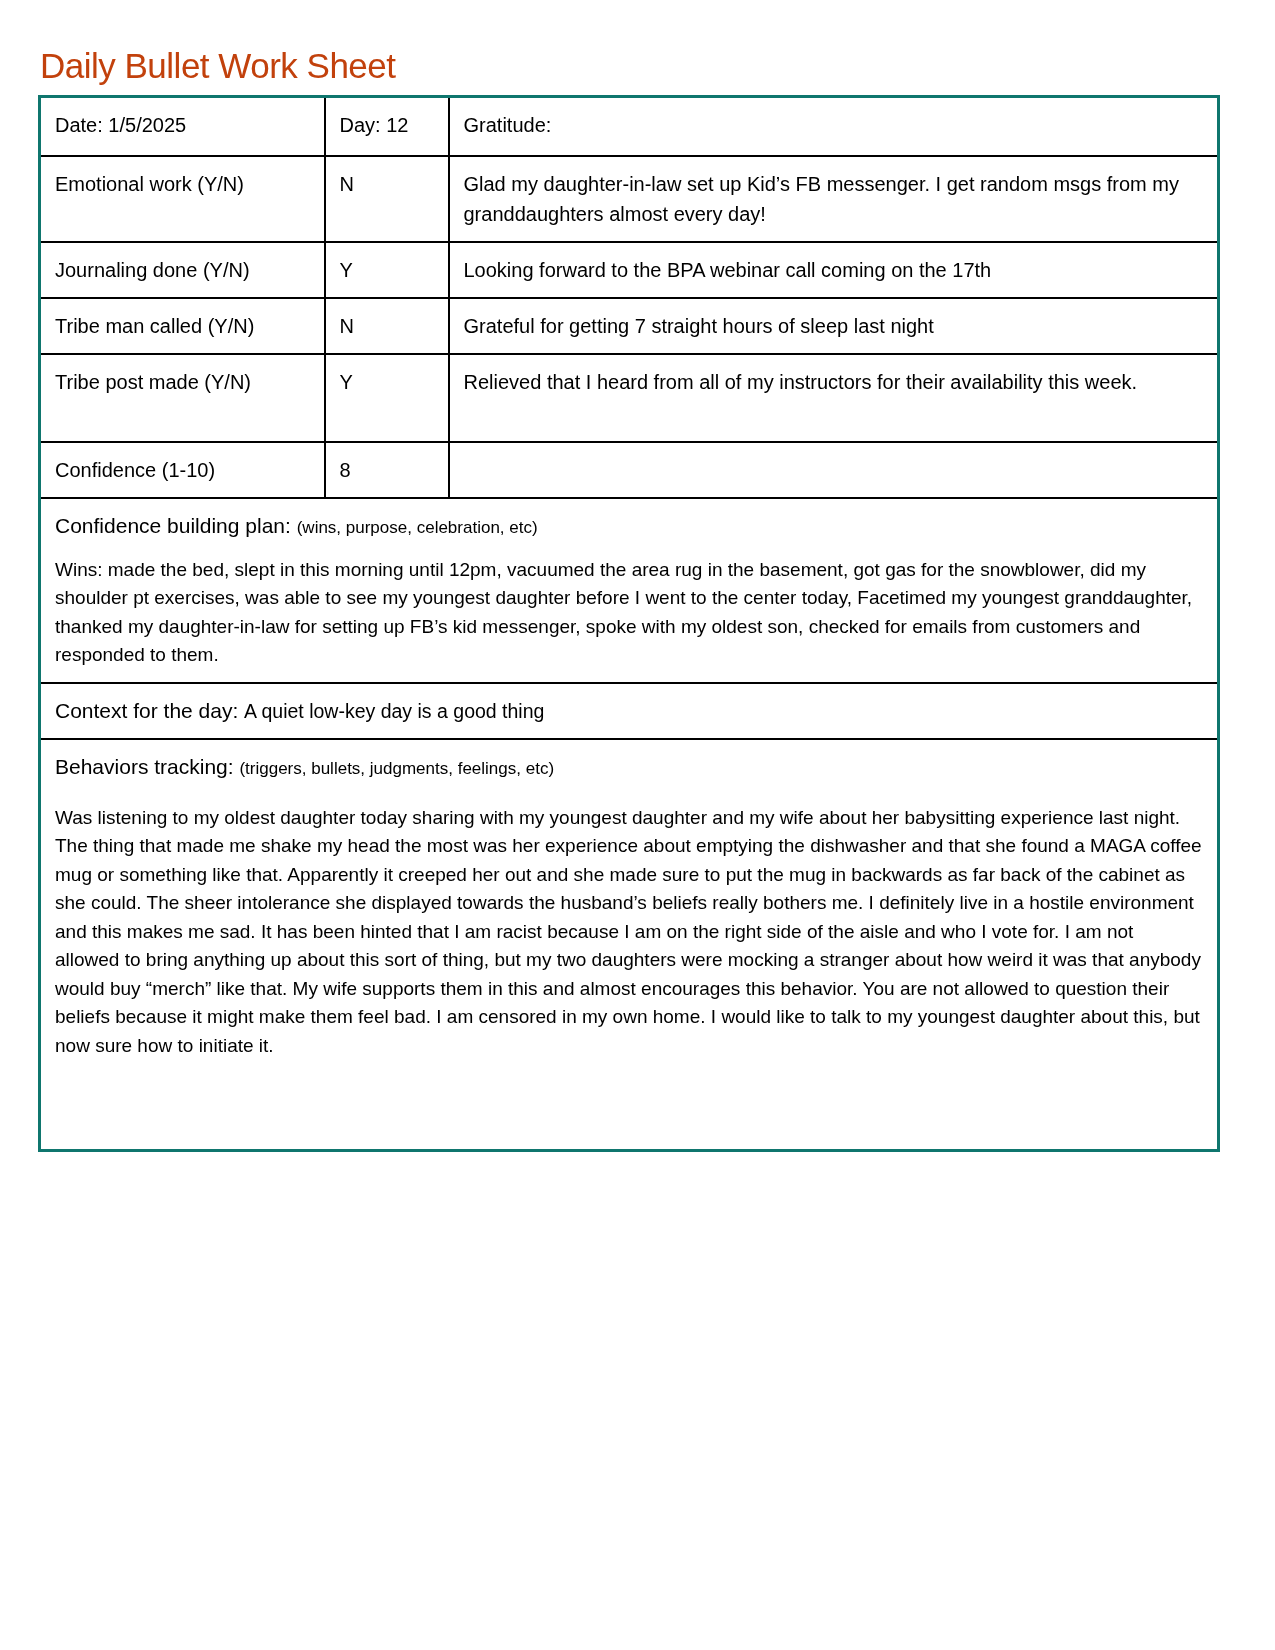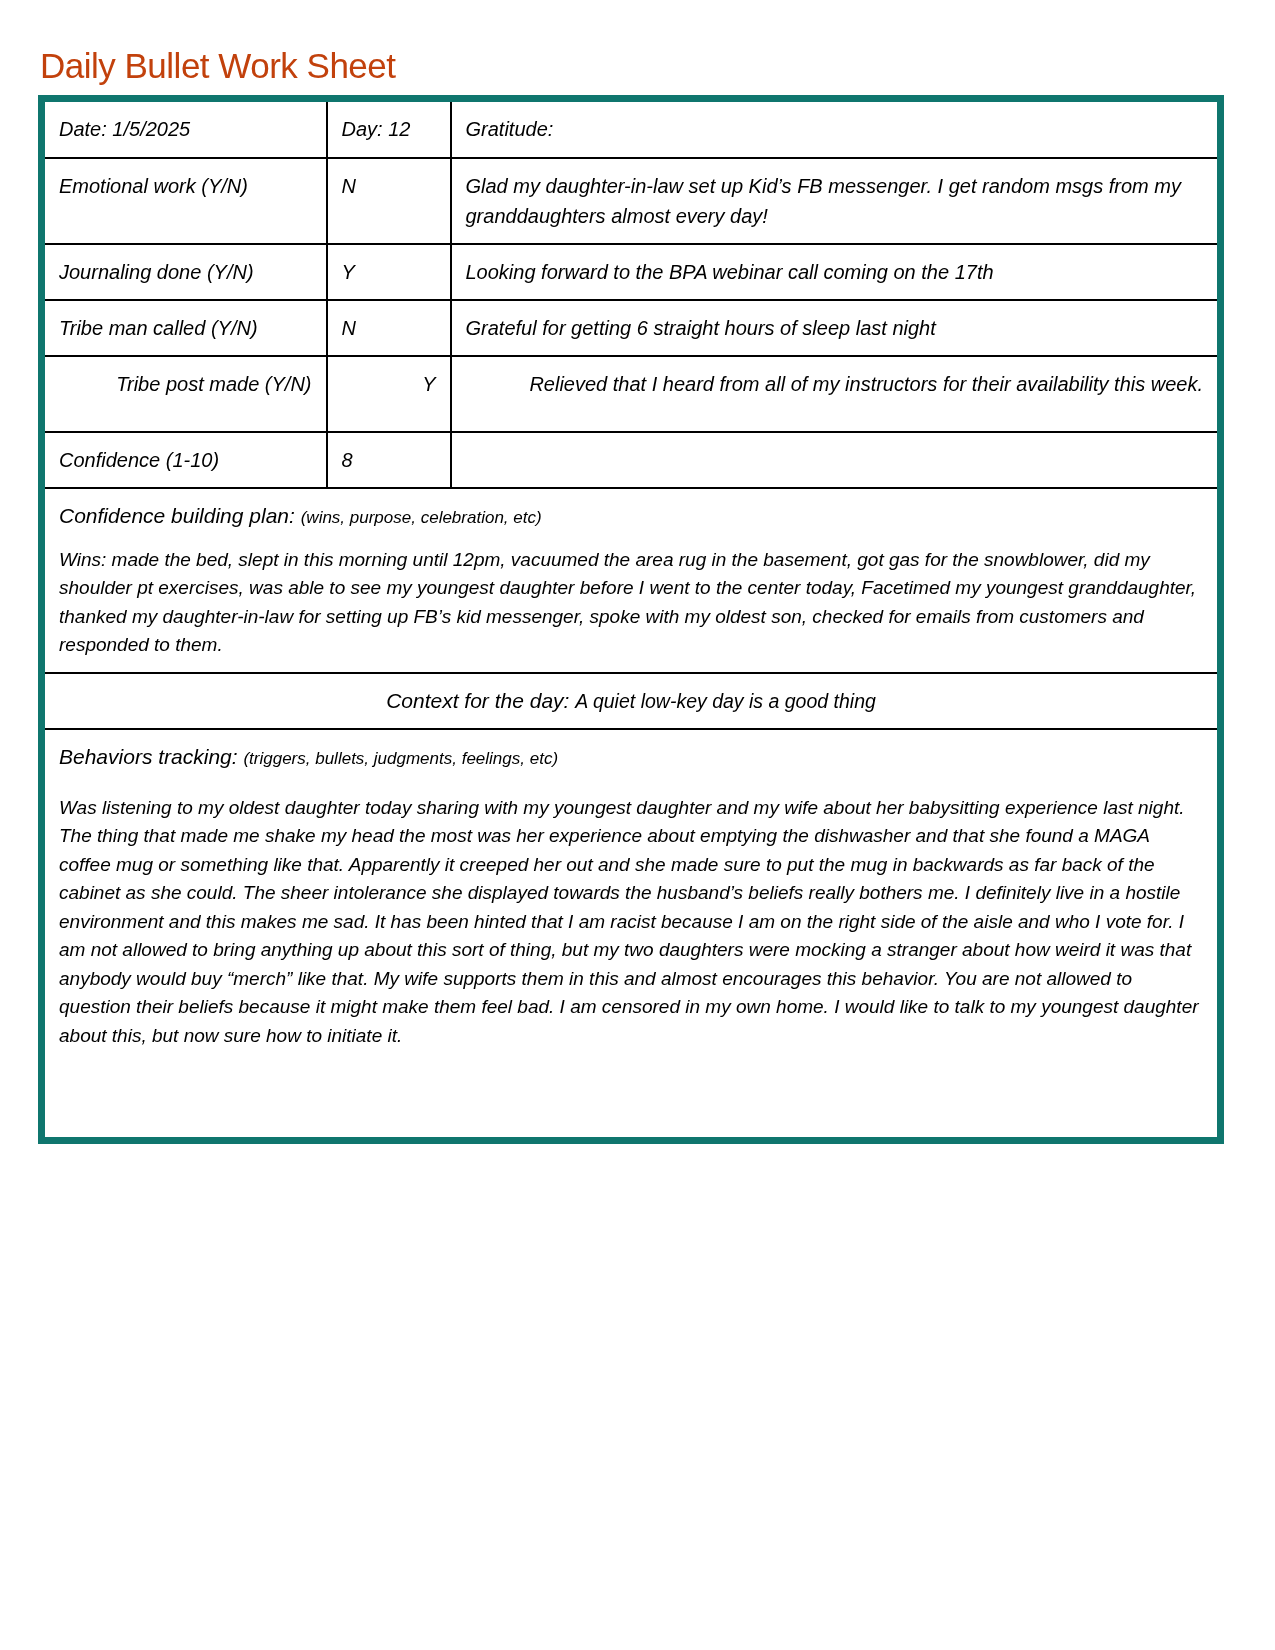--- a/index.html
+++ b/index.html
@@ -23,42 +23,41 @@
     font-weight: 400;
     letter-spacing: -0.5px;
     line-height: 1.15;
     color: #c2410c;
   }
   table.worksheet {
     margin-left: 38px;
     width: 1179px;
     border-collapse: collapse;
     table-layout: fixed;
-    border: 7px solid #0f766e;
-    font-style: italic;
+    border: 3px solid #0f766e;
   }
   table.worksheet td {
     border: 2px solid #000000;
     vertical-align: top;
     padding: 12px 14px;
     font-size: 20px;
     line-height: 30px;
     word-wrap: break-word;
   }
   col.c-label { width: 285px; }
   col.c-value { width: 124px; }
   col.c-note  { width: 770px; }
 
   tr.r-head   td { height: 59px; }
   tr.r-tall   td { height: 66px; }
   tr.r-std    td { height: 50px; }
-  tr.r-tall2  td { height: 76px; text-align: right; }
+  tr.r-tall2  td { height: 88px; }
   tr.r-conf   td { height: 51px; }
   tr.r-plan   td { height: 183px; }
-  tr.r-ctx    td { height: 54px; text-align: center; }
+  tr.r-ctx    td { height: 54px; }
   tr.r-behav  td { height: 412px; }
 
   .section-heading {
     font-size: 21px;
     line-height: 30px;
     display: inline;
   }
   .section-note {
     font-size: 17px;
     line-height: 30px;
@@ -107,21 +106,21 @@
 
     <tr class="r-std">
       <td>Journaling done (Y/N)</td>
       <td>Y</td>
       <td>Looking forward to the BPA webinar call coming on the 17th</td>
     </tr>
 
     <tr class="r-std">
       <td>Tribe man called (Y/N)</td>
       <td>N</td>
-      <td>Grateful for getting 6 straight hours of sleep last night</td>
+      <td>Grateful for getting 7 straight hours of sleep last night</td>
     </tr>
 
     <tr class="r-tall2">
       <td>Tribe post made (Y/N)</td>
       <td>Y</td>
       <td>Relieved that I heard from all of my instructors for their availability this week.</td>
     </tr>
 
     <tr class="r-conf">
       <td>Confidence (1-10)</td>

